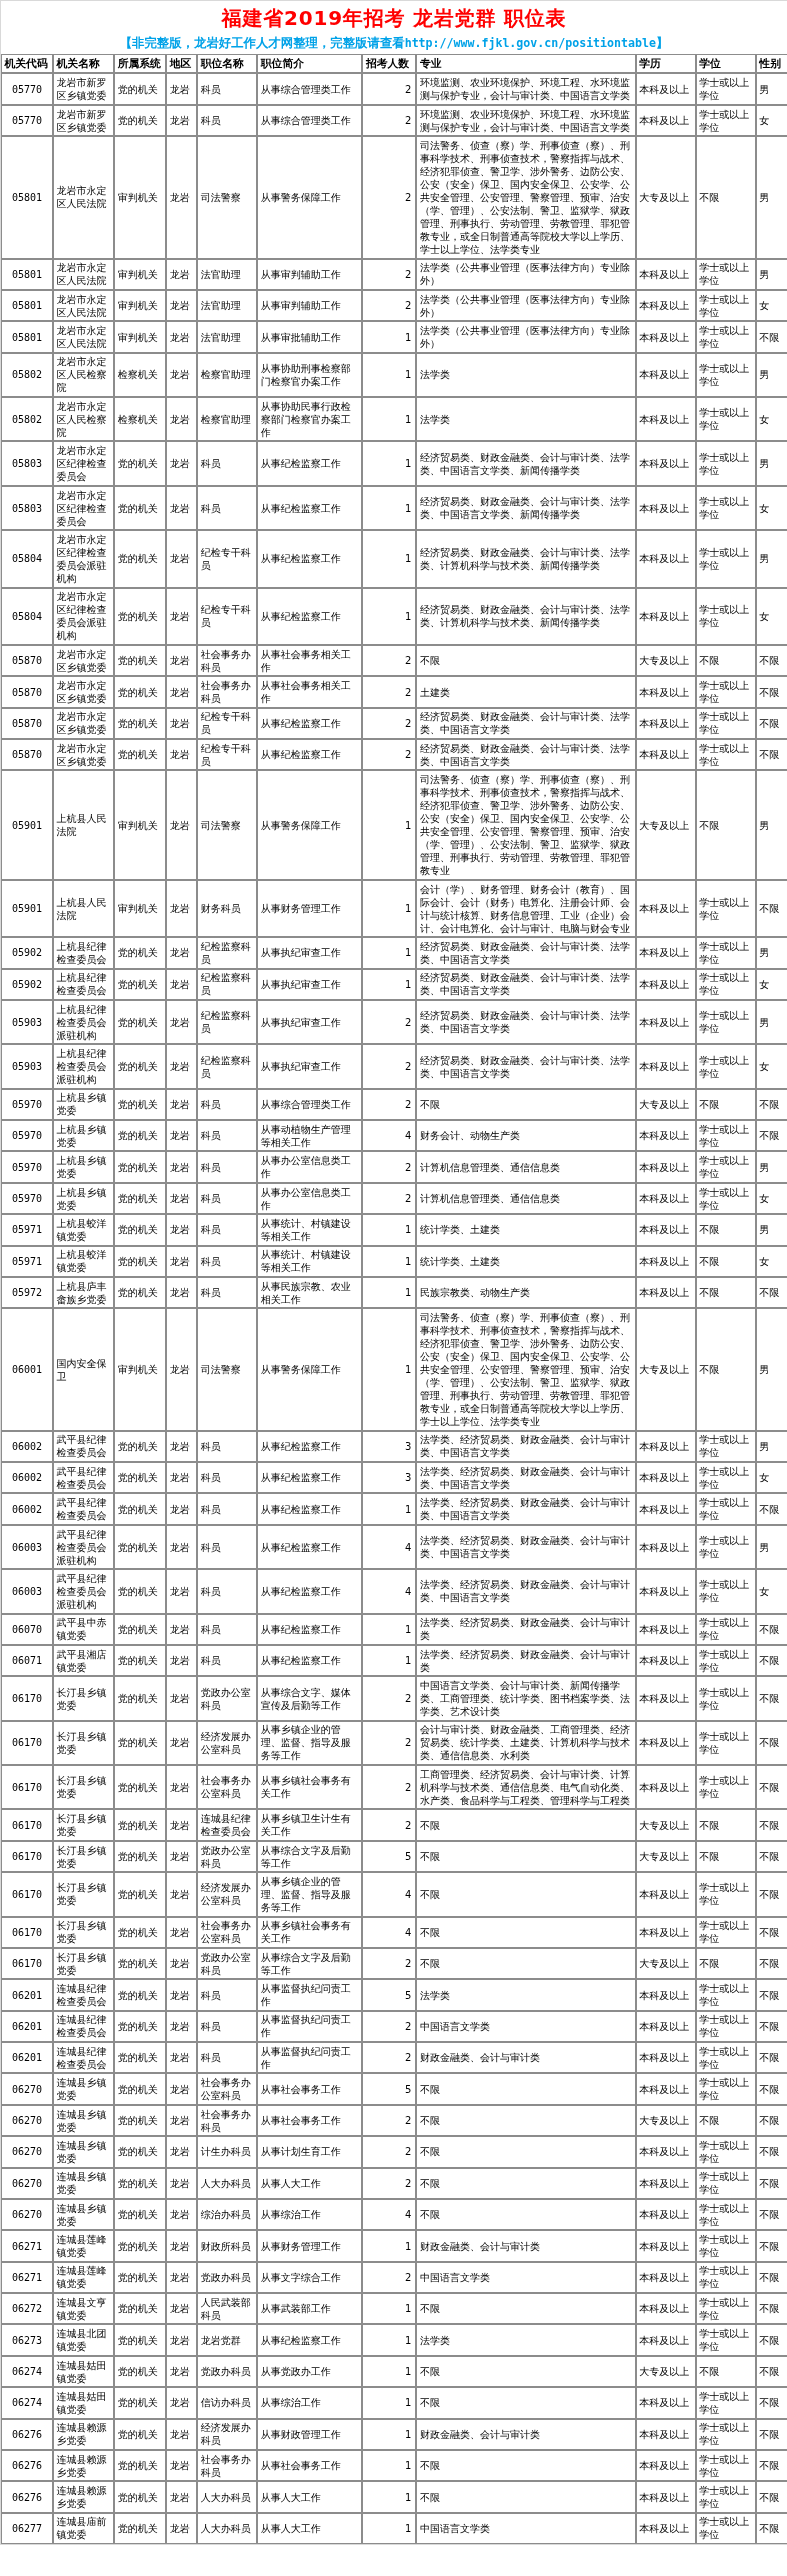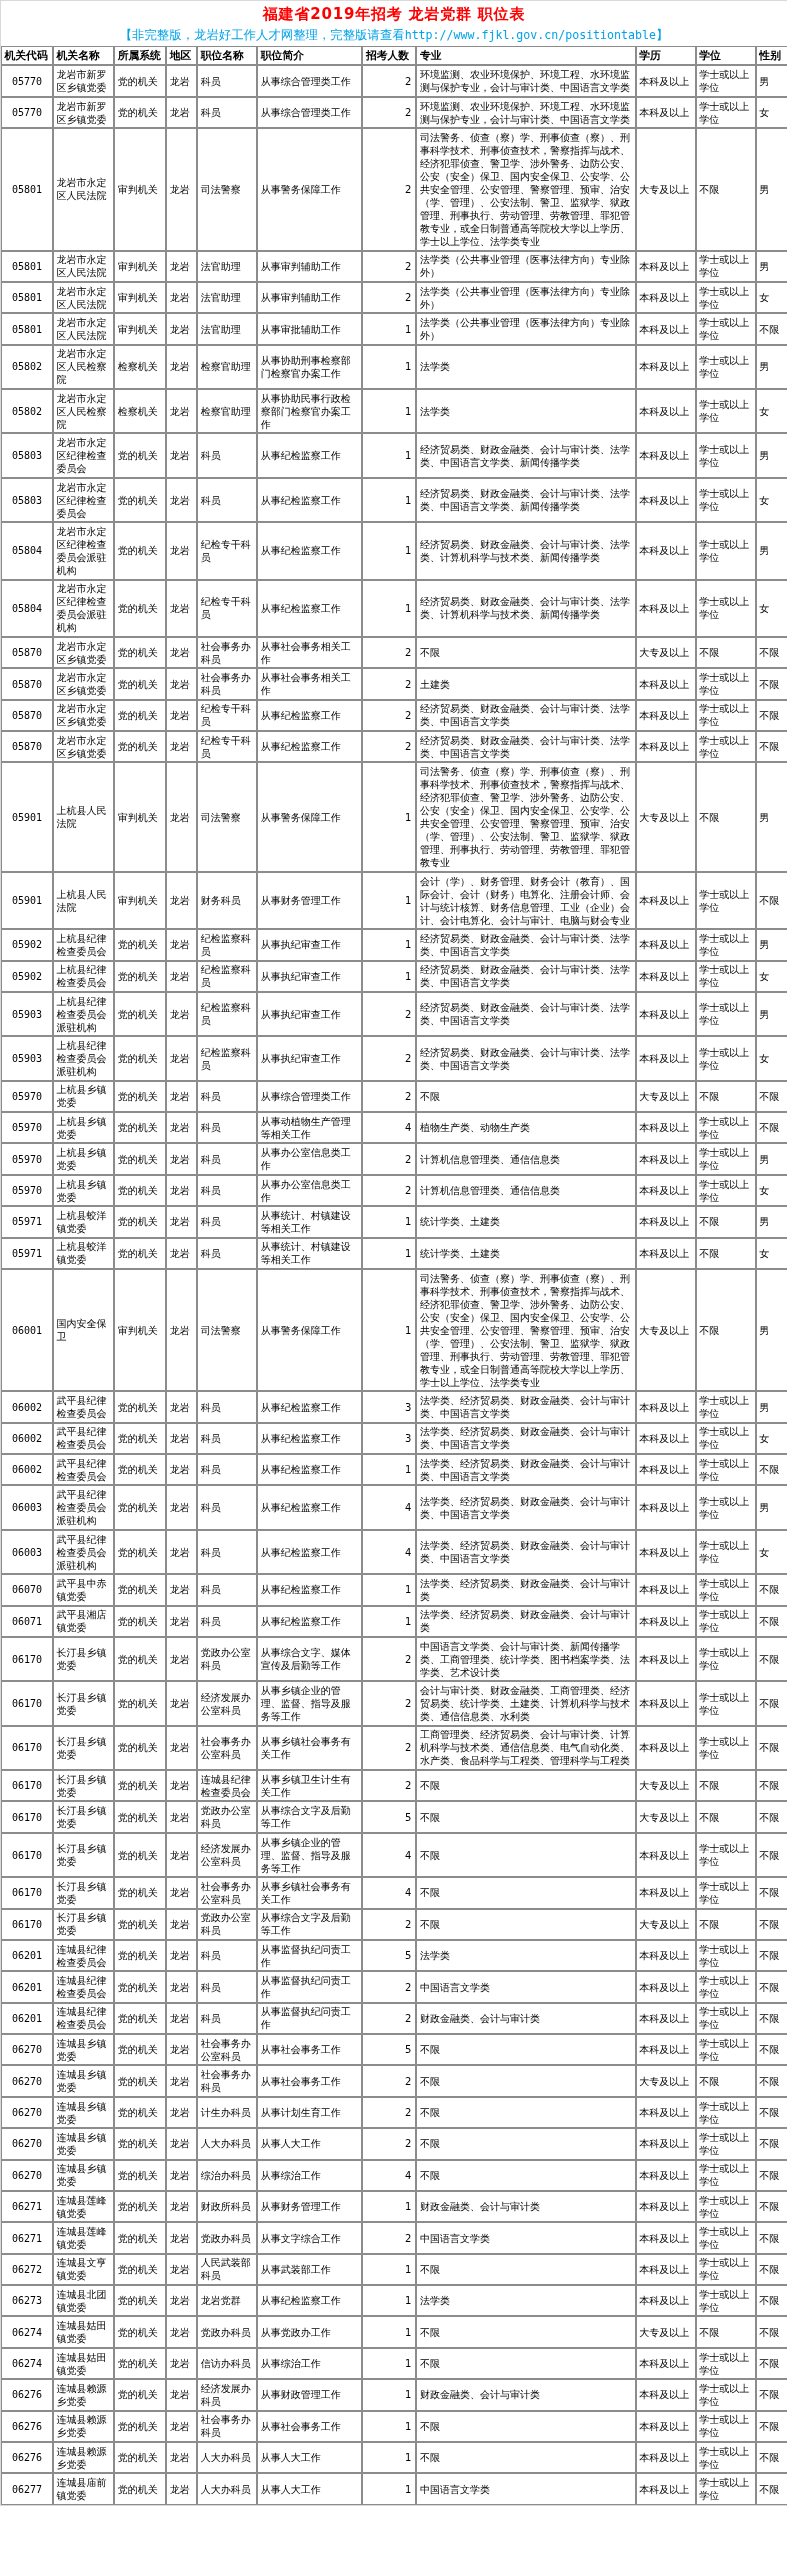--- a/index.html
+++ b/index.html
@@ -1,19 +1,19 @@
 <!DOCTYPE html>
 <html style="font-size:13.2px"><head>
 <meta charset="utf-8">
 <style>
   html,body{margin:0;padding:0;background:#ffffff;}
   body{width:787px;font-family:"DejaVu Sans","Liberation Sans",sans-serif;color:#000;}
   .frame{width:786px;border:0.8px solid #d9d9d9;background:#fff;}
-  .title{color:#ff0000;font-weight:bold;font-size:15px;text-align:center;padding:4.1px 0 1.7px 0;letter-spacing:0.8px;}
-  .notice{color:#00a2e8;font-weight:normal;font-size:12.4px;text-align:center;padding:0.8px 0 2.5px 0;}
+  .title{color:#ff0000;font-weight:bold;font-size:20px;text-align:center;padding:4.1px 0 1.7px 0;letter-spacing:0.8px;}
+  .notice{color:#00a2e8;font-weight:bold;font-size:12.4px;text-align:center;padding:0.8px 0 2.5px 0;}
   .notice a{color:#00a2e8;text-decoration:none;font-family:"DejaVu Sans Mono","Liberation Mono",monospace;font-size:11.6px;}
   table{width:787px;table-layout:fixed;border-collapse:separate;border-spacing:0.8px;background:#86efac;}
   th,td{border:0.8px solid #8c8c8c;background:#fff;padding:1.7px 2.5px;font-size:10px;line-height:1.3;vertical-align:middle;word-break:break-all;}
   th{font-size:10.8px;font-weight:bold;text-align:left;white-space:nowrap;overflow:hidden;}
   td{text-align:left;}
   td.c-code{text-align:center;font-family:"DejaVu Sans Mono","Liberation Mono",monospace;font-size:10px;}
   td.c-count{text-align:right;padding-right:4.1px;}
 </style>
 </head>
 <body>
@@ -352,21 +352,21 @@
           <td>不限</td>
         </tr>
         <tr>
           <td class="c-code">05970</td>
           <td>上杭县乡镇党委</td>
           <td>党的机关</td>
           <td>龙岩</td>
           <td>科员</td>
           <td>从事动植物生产管理等相关工作</td>
           <td class="c-count">4</td>
-          <td>植物生产类、动物生产类</td>
+          <td>财务会计、动物生产类</td>
           <td>本科及以上</td>
           <td>学士或以上学位</td>
           <td>不限</td>
         </tr>
         <tr>
           <td class="c-code">05970</td>
           <td>上杭县乡镇党委</td>
           <td>党的机关</td>
           <td>龙岩</td>
           <td>科员</td>
@@ -408,20 +408,33 @@
           <td>上杭县蛟洋镇党委</td>
           <td>党的机关</td>
           <td>龙岩</td>
           <td>科员</td>
           <td>从事统计、村镇建设等相关工作</td>
           <td class="c-count">1</td>
           <td>统计学类、土建类</td>
           <td>本科及以上</td>
           <td>不限</td>
           <td>女</td>
+        </tr>
+        <tr>
+          <td class="c-code">05972</td>
+          <td>上杭县庐丰畲族乡党委</td>
+          <td>党的机关</td>
+          <td>龙岩</td>
+          <td>科员</td>
+          <td>从事民族宗教、农业相关工作</td>
+          <td class="c-count">1</td>
+          <td>民族宗教类、动物生产类</td>
+          <td>本科及以上</td>
+          <td>不限</td>
+          <td>不限</td>
         </tr>
         <tr>
           <td class="c-code">06001</td>
           <td>国内安全保卫</td>
           <td>审判机关</td>
           <td>龙岩</td>
           <td>司法警察</td>
           <td>从事警务保障工作</td>
           <td class="c-count">1</td>
           <td>司法警务、侦查（察）学、刑事侦查（察）、刑事科学技术、刑事侦查技术，警察指挥与战术、经济犯罪侦查、警卫学、涉外警务、边防公安、公安（安全）保卫、国内安全保卫、公安学、公共安全管理、公安管理、警察管理、预审、治安（学、管理）、公安法制、警卫、监狱学、狱政管理、刑事执行、劳动管理、劳教管理、罪犯管教专业，或全日制普通高等院校大学以上学历、学士以上学位、法学类专业</td>

